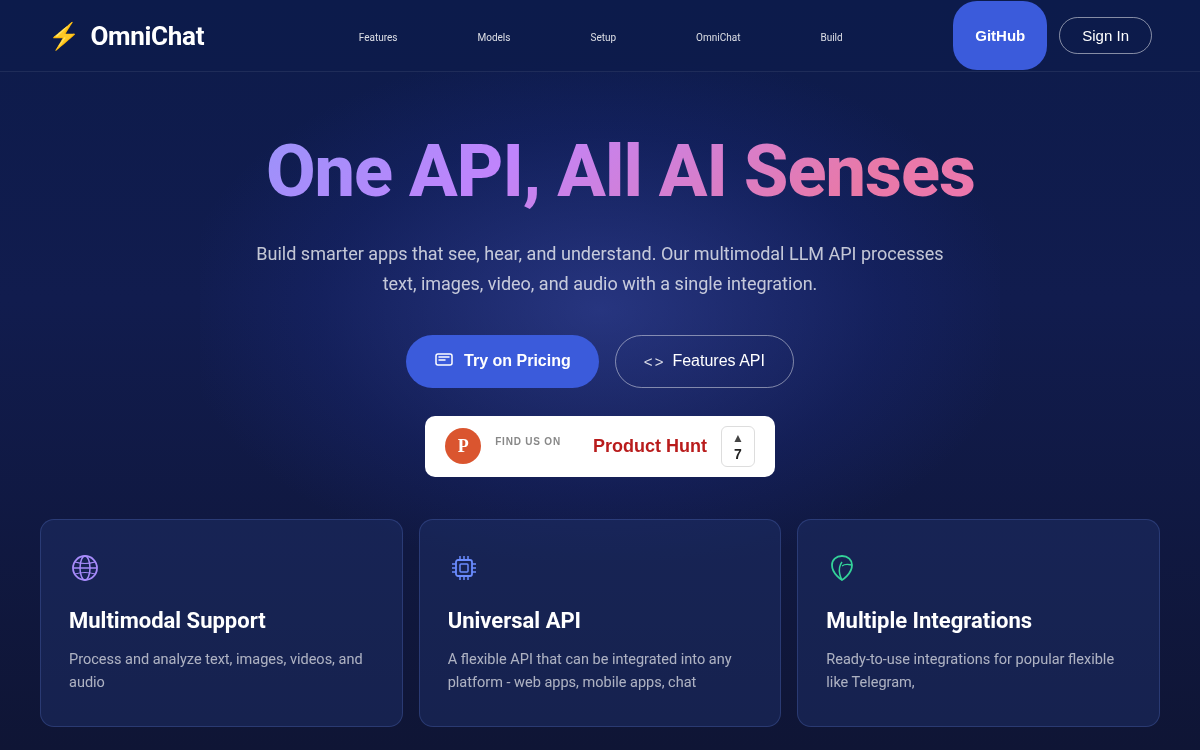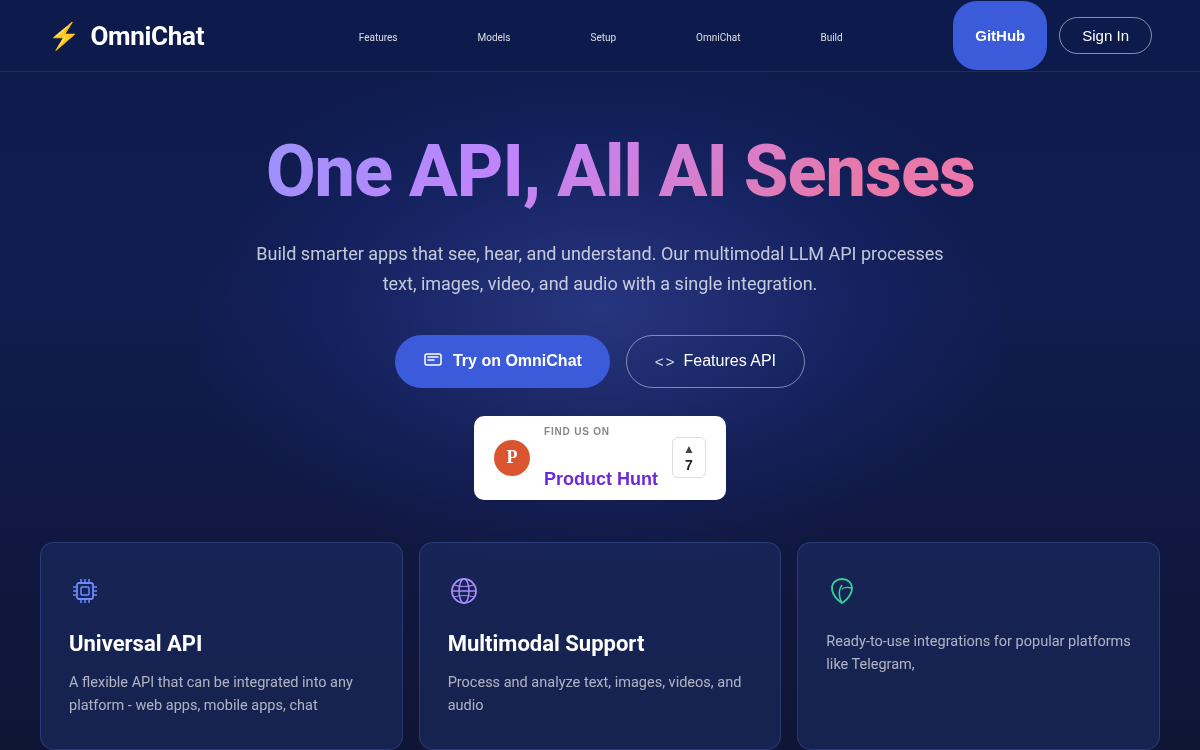--- a/index.html
+++ b/index.html
@@ -184,35 +184,34 @@
       display: flex;
       align-items: center;
       justify-content: center;
       color: #fff;
       font-size: 18px;
       font-weight: 800;
       font-family: Georgia, serif;
     }
     .ph-text {
       display: flex;
-      flex-direction: column;
       align-items: flex-start;
       gap: 32px;
     }
     .ph-find {
       font-size: 10px;
       font-weight: 600;
       color: #888;
       letter-spacing: 0.8px;
       text-transform: uppercase;
     }
     .ph-name {
       font-size: 18px;
       font-weight: 700;
-      color: #6d28d9;
+      color: #b91c1c;
     }
     .ph-upvote {
       display: flex;
       flex-direction: column;
       align-items: center;
       border: 1.5px solid #ddd;
       border-radius: 6px;
       padding: 4px 10px;
       gap: 1px;
     }
@@ -293,21 +292,21 @@
     <h1 class="hero-title">One API, All AI Senses</h1>
     <p class="hero-subtitle">Build smarter apps that see, hear, and understand. Our multimodal LLM API processes text, images, video, and audio with a single integration.</p>
     <div class="hero-buttons">
       <button class="btn-telegram">
         <span class="tg-icon">
           <svg width="20" height="20" viewBox="0 0 20 20" fill="none" xmlns="http://www.w3.org/2000/svg">
             <rect x="2" y="5" width="16" height="11" rx="2" stroke="white" stroke-width="1.5" fill="none"></rect>
             <path d="M5 8h10M5 11h6" stroke="white" stroke-width="1.5" stroke-linecap="round"></path>
           </svg>
         </span>
-        <span>Try on OmniChat</span>
+        <span>Try on Pricing</span>
       </button>
       <button class="btn-api">
         <span class="code-icon">&lt; &gt;</span>
         <span>Features API</span>
       </button>
     </div>
 
     <div style="display:flex; justify-content:center; margin-top:4px;">
       <button class="product-hunt-badge">
         <div class="ph-logo">P</div>
@@ -317,20 +316,34 @@
         </div>
         <div class="ph-upvote">
           <span class="ph-arrow">▲</span>
           <span class="ph-count">7</span>
         </div>
       </button>
     </div>
   </section>
 
   <div class="cards-section">
+    <div class="card">
+      <span class="card-icon card-icon-multimodal">
+        <svg width="32" height="32" viewBox="0 0 32 32" fill="none" xmlns="http://www.w3.org/2000/svg">
+          <circle cx="16" cy="16" r="12" stroke="#a78bfa" stroke-width="1.8" fill="none"></circle>
+          <ellipse cx="16" cy="16" rx="5" ry="12" stroke="#a78bfa" stroke-width="1.5" fill="none"></ellipse>
+          <line x1="4" y1="16" x2="28" y2="16" stroke="#a78bfa" stroke-width="1.5"></line>
+          <path d="M6 10 Q16 13 26 10" stroke="#a78bfa" stroke-width="1.2" fill="none"></path>
+          <path d="M6 22 Q16 19 26 22" stroke="#a78bfa" stroke-width="1.2" fill="none"></path>
+        </svg>
+      </span>
+      <div class="card-title">Multimodal Support</div>
+      <div class="card-desc">Process and analyze text, images, videos, and audio</div>
+    </div>
+
     <div class="card">
       <span class="card-icon card-icon-universal">
         <svg width="32" height="32" viewBox="0 0 32 32" fill="none" xmlns="http://www.w3.org/2000/svg">
           <rect x="8" y="8" width="16" height="16" rx="2" stroke="#6b8cff" stroke-width="1.8" fill="none"></rect>
           <rect x="12" y="12" width="8" height="8" rx="1" stroke="#6b8cff" stroke-width="1.5" fill="none"></rect>
           <line x1="12" y1="4" x2="12" y2="8" stroke="#6b8cff" stroke-width="1.5"></line>
           <line x1="16" y1="4" x2="16" y2="8" stroke="#6b8cff" stroke-width="1.5"></line>
           <line x1="20" y1="4" x2="20" y2="8" stroke="#6b8cff" stroke-width="1.5"></line>
           <line x1="12" y1="24" x2="12" y2="28" stroke="#6b8cff" stroke-width="1.5"></line>
           <line x1="16" y1="24" x2="16" y2="28" stroke="#6b8cff" stroke-width="1.5"></line>
@@ -341,37 +354,24 @@
           <line x1="24" y1="12" x2="28" y2="12" stroke="#6b8cff" stroke-width="1.5"></line>
           <line x1="24" y1="16" x2="28" y2="16" stroke="#6b8cff" stroke-width="1.5"></line>
           <line x1="24" y1="20" x2="28" y2="20" stroke="#6b8cff" stroke-width="1.5"></line>
         </svg>
       </span>
       <div class="card-title">Universal API</div>
       <div class="card-desc">A flexible API that can be integrated into any platform - web apps, mobile apps, chat</div>
     </div>
 
     <div class="card">
-      <span class="card-icon card-icon-multimodal">
-        <svg width="32" height="32" viewBox="0 0 32 32" fill="none" xmlns="http://www.w3.org/2000/svg">
-          <circle cx="16" cy="16" r="12" stroke="#a78bfa" stroke-width="1.8" fill="none"></circle>
-          <ellipse cx="16" cy="16" rx="5" ry="12" stroke="#a78bfa" stroke-width="1.5" fill="none"></ellipse>
-          <line x1="4" y1="16" x2="28" y2="16" stroke="#a78bfa" stroke-width="1.5"></line>
-          <path d="M6 10 Q16 13 26 10" stroke="#a78bfa" stroke-width="1.2" fill="none"></path>
-          <path d="M6 22 Q16 19 26 22" stroke="#a78bfa" stroke-width="1.2" fill="none"></path>
-        </svg>
-      </span>
-      <div class="card-title">Multimodal Support</div>
-      <div class="card-desc">Process and analyze text, images, videos, and audio</div>
-    </div>
-
-    <div class="card">
       <span class="card-icon card-icon-integrations">
         <svg width="32" height="32" viewBox="0 0 32 32" fill="none" xmlns="http://www.w3.org/2000/svg">
           <path d="M16 28 C16 28 6 22 6 13 C6 8 10 4 16 4 C22 4 26 8 26 13 C26 22 16 28 16 28Z" stroke="#34d399" stroke-width="1.8" fill="none"></path>
           <path d="M16 28 C16 28 10 18 16 10" stroke="#34d399" stroke-width="1.5" fill="none"></path>
           <path d="M16 14 C20 11 24 13 26 13" stroke="#34d399" stroke-width="1.3" fill="none"></path>
         </svg>
       </span>
-      <div class="card-desc">Ready-to-use integrations for popular platforms like Telegram,</div>
+      <div class="card-title">Multiple Integrations</div>
+      <div class="card-desc">Ready-to-use integrations for popular flexible like Telegram,</div>
     </div>
   </div>
 </div>
 
 </body></html>

